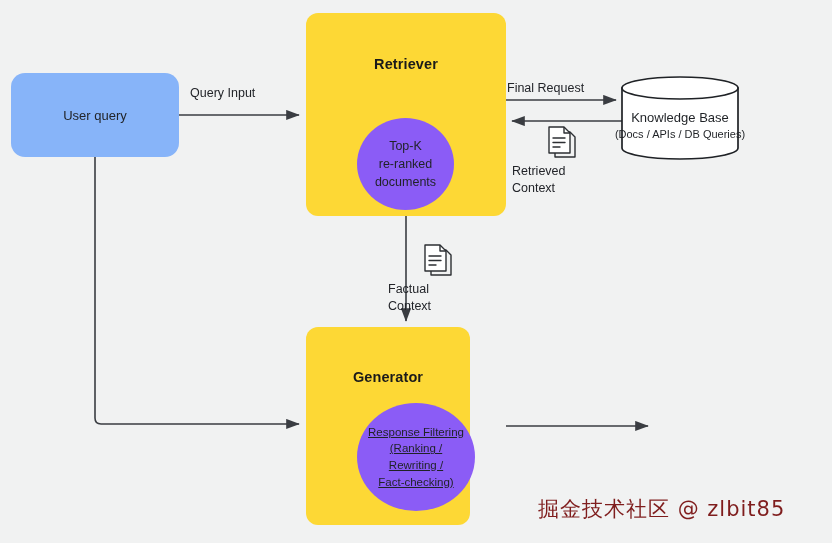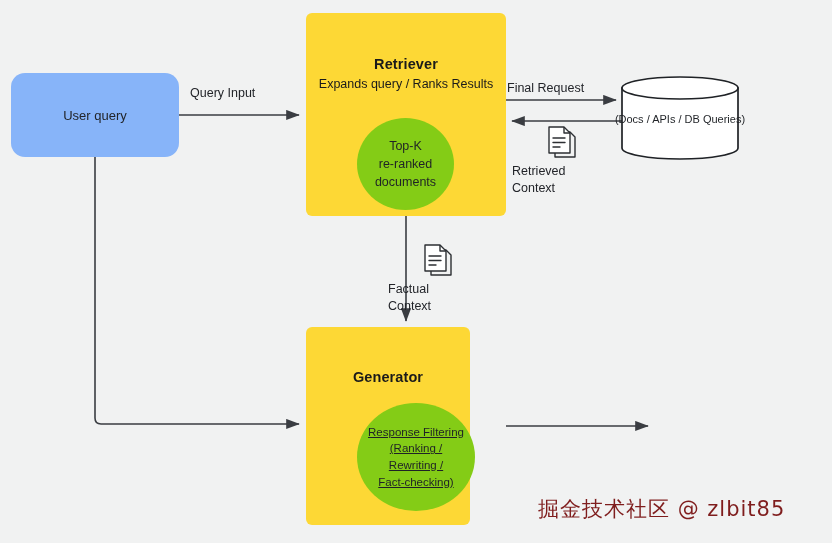--- a/index.html
+++ b/index.html
@@ -33,36 +33,36 @@
   }
   .blue-box {
     background: #87b4f9;
     border-radius: 14px;
     justify-content: center;
     color: #22252a;
     font-size: 13px;
   }
   .yellow-box {
     background: #fdd835;
-    border-radius: 6px;
+    border-radius: 12px;
     justify-content: flex-start;
     color: #1a1a1a;
   }
   .node-title {
     font-weight: bold;
     font-size: 14.5px;
     letter-spacing: 0.1px;
   }
   .node-sub {
     font-size: 12.5px;
     margin-top: 5px;
   }
   .ellipse {
     position: absolute;
-    background: #84cc16;
+    background: #8b5cf6;
     border-radius: 50%;
     display: flex;
     flex-direction: column;
     align-items: center;
     justify-content: center;
     text-align: center;
     color: #1f2226;
     line-height: 1.45;
   }
   .ellipse-line { display: block; }
@@ -115,21 +115,20 @@
 
     <path d="M506,426 L648,426" stroke="#3a3d42" stroke-width="1.6" fill="none" marker-end="url(#arrow)"></path>
   </svg>
 
   <div class="node blue-box" style="left:11px; top:73px; width:168px; height:84px;">
     <span>User query</span>
   </div>
 
   <div class="node yellow-box" style="left:306px; top:13px; width:200px; height:203px; padding-top:43px;">
     <span class="node-title">Retriever</span>
-    <span class="node-sub">Expands query / Ranks Results</span>
   </div>
   <div class="ellipse" style="left:357px; top:118px; width:97px; height:92px; font-size:12.5px;">
     <span class="ellipse-line">Top-K</span>
     <span class="ellipse-line">re-ranked</span>
     <span class="ellipse-line">documents</span>
   </div>
 
   <div class="node yellow-box" style="left:306px; top:327px; width:164px; height:198px; padding-top:42px;">
     <span class="node-title">Generator</span>
   </div>
@@ -138,20 +137,21 @@
     <span class="ellipse-line">(Ranking /</span>
     <span class="ellipse-line">Rewriting /</span>
     <span class="ellipse-line">Fact-checking)</span>
   </div>
 
   <svg style="position:absolute; left:620px; top:76px; width:120px; height:84px;" viewBox="0 0 120 84" xmlns="http://www.w3.org/2000/svg">
     <path d="M2,12 L2,72 A58,11 0 0 0 118,72 L118,12 Z" fill="#ffffff" stroke="#1f2226" stroke-width="1.7"></path>
     <ellipse cx="60" cy="12" rx="58" ry="11" fill="#ffffff" stroke="#1f2226" stroke-width="1.7"></ellipse>
   </svg>
   <div class="cyl-label" style="left:600px; top:110px; width:160px;">
+    <div class="cyl-title">Knowledge Base</div>
     <div class="cyl-sub">(Docs / APIs / DB Queries)</div>
   </div>
 
 
   <div class="edge-label" style="left:190px; top:86px; width:120px;">
     <span>Query Input</span>
   </div>
 
   <div class="edge-label" style="left:507px; top:81px; width:124px;">
     <span>Final Request</span>

